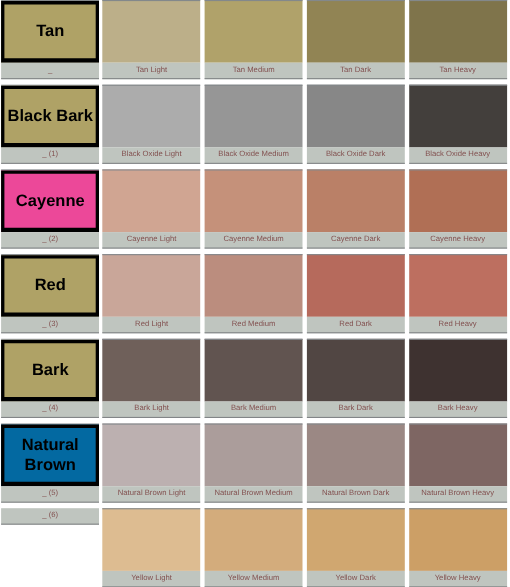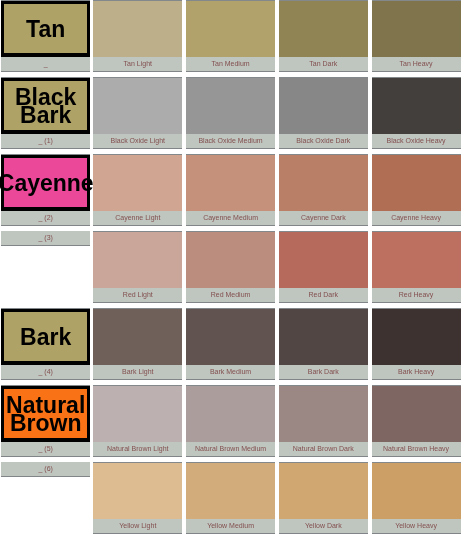--- a/index.html
+++ b/index.html
@@ -12,21 +12,21 @@
   .cell{flex:1 1 0;min-width:0;display:flex;flex-direction:column;}
   .cell.first{flex:0 0 89.4px;margin-right:-0.8px;}
   .sw{flex:1;border-top:1px solid #83888b;}
   .lab{height:14px;background:#bfc5bf;border-bottom:1px solid #828587;
        font-size:7px;color:#82504f;display:flex;align-items:center;
        justify-content:center;line-height:13px;white-space:nowrap;overflow:hidden;}
   .lab > span{position:relative;top:-0.5px;}
   .cell.first .sw{border-top:1px solid #83888b;background:transparent;box-sizing:border-box;}
   .cell.first .frame{height:100%;box-sizing:border-box;border:3.6px solid #000;border-bottom-width:4px;border-top-width:3.4px;
        background:#afa266;display:flex;align-items:center;justify-content:center;}
-  .cell.first .name{font-weight:bold;font-size:23px;color:#000;text-align:center;
+  .cell.first .name{font-weight:bold;font-size:15px;color:#000;text-align:center;
        line-height:18.4px;position:relative;top:0.5px;}
 </style>
 </head>
 <body>
 
 <div class="grid">
   <div class="row">
     <div class="cell first">
       <div class="sw">
         <div class="frame" style="background: rgb(175, 162, 102);">
@@ -129,20 +129,25 @@
     </div>
     <div class="cell">
       <div class="sw" style="background: rgb(176, 111, 85);"></div>
       <div class="lab">
           <span>Cayenne Heavy</span>
         </div>
     </div>
   </div>
   <div class="row">
     <div class="cell first">
+      <div class="sw">
+        <div class="frame" style="background: rgb(175, 162, 102);">
+            <span class="name">Red</span>
+          </div>
+      </div>
       <div class="lab">
           <span>_ (3)</span>
         </div>
     </div>
     <div class="cell">
       <div class="sw" style="background: rgb(201, 166, 153);"></div>
       <div class="lab">
           <span>Red Light</span>
         </div>
     </div>
@@ -197,21 +202,21 @@
     <div class="cell">
       <div class="sw" style="background: rgb(62, 50, 48);"></div>
       <div class="lab">
           <span>Bark Heavy</span>
         </div>
     </div>
   </div>
   <div class="row">
     <div class="cell first">
       <div class="sw">
-        <div class="frame" style="background: #f97316;">
+        <div class="frame" style="background: #0369a1;">
             <span class="name">Natural Brown</span>
           </div>
       </div>
       <div class="lab">
           <span>_ (5)</span>
         </div>
     </div>
     <div class="cell">
       <div class="sw" style="background: rgb(188, 176, 176);"></div>
       <div class="lab">

